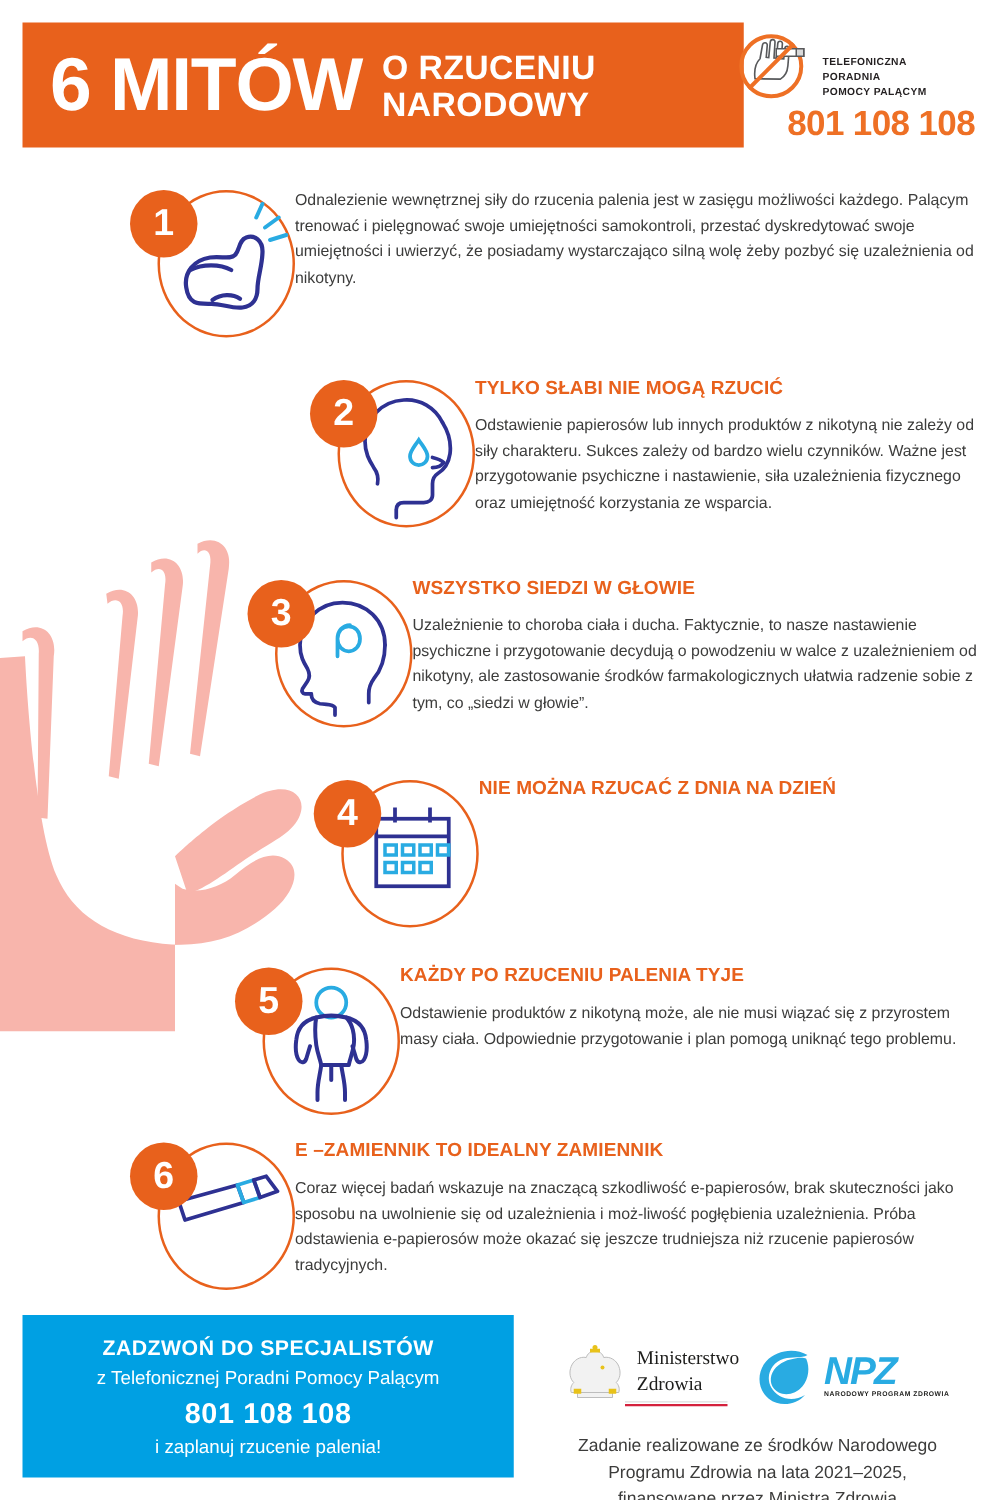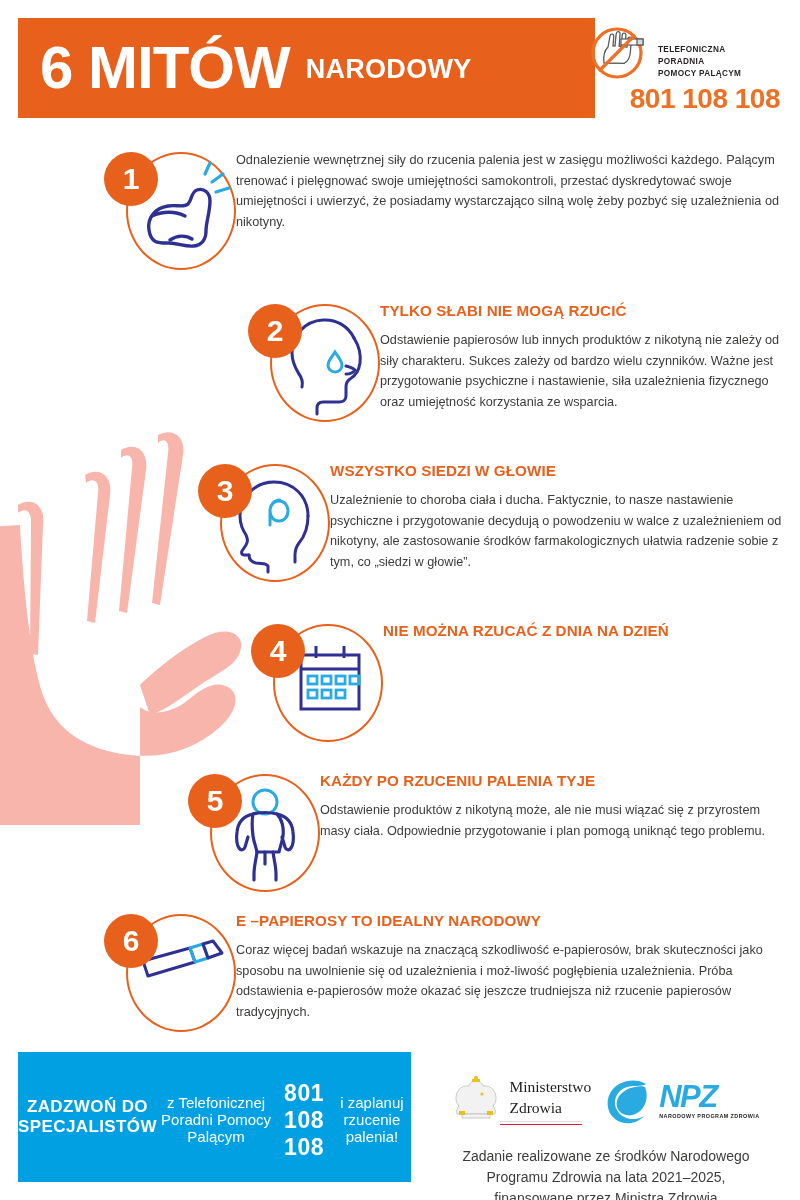--- a/index.html
+++ b/index.html
@@ -125,21 +125,21 @@
     margin:0;
   }
 
   
   .footer-blue{
     position:absolute;
     left:18px;top:1052px;
     width:393px;height:130px;
     background:#00A0E3;
     z-index:3;
-    display:flex;flex-direction:row;
+    display:flex;flex-direction:column;
     align-items:center;justify-content:center;
     color:#fff;
     text-align:center;
   }
   .f-l1{font-size:17px;font-weight:bold;letter-spacing:0.4px;}
   .f-l2{font-size:15px;margin-top:5px;}
   .f-l3{font-size:23px;font-weight:bold;margin-top:6px;letter-spacing:0.5px;}
   .f-l4{font-size:15px;margin-top:5px;}
 
   .footer-right{
@@ -194,20 +194,21 @@
     <path d="M95,120 C110,111 123,122 120,140 L105,268 L97,266 L108,138 C110,126 103,122 96,128 Z"></path>
     <path d="M28,150 C43,141 56,152 53,170 L48,300 L40,299 L41,168 C42,156 35,152 28,158 Z"></path>
     <path d="M30,170 C30,170 36,300 55,345 C68,376 96,395 140,400 C175,404 205,394 230,372 C245,359 252,340 238,332 C226,325 212,333 198,345 C186,355 170,360 156,356 L150,352 L150,470 L0,470 L0,172 Z"></path>
     <path d="M150,330 C150,330 180,300 215,282 C240,269 256,281 250,297 C245,311 228,318 210,330 C192,342 175,356 160,360 Z"></path>
   </g>
 </svg>
 
 <div class="header">
   <div class="hdr-big">6 MITÓW</div>
   <div class="hdr-small">
+    <div>O RZUCENIU</div>
     <div>NARODOWY</div>
   </div>
 </div>
 
 <div class="toplogo">
   <div class="toplogo-row">
     <svg width="62" height="54" viewBox="0 0 62 54" aria-hidden="true">
       <circle cx="27" cy="27" r="24" fill="none" stroke="#EE7025" stroke-width="3.2"></circle>
       <g fill="#ffffff" stroke="#58595b" stroke-width="1.3">
         <path d="M14,37 c-1,-8 1,-13 4,-16 l2,-11 c0.4,-2.6 4,-2.4 3.8,0.3 l-0.8,9.5 l2,0.2 l1.2,-12.4 c0.3,-2.7 4,-2.5 3.8,0.2 l-0.8,12.6 l2,0.1 l1,-11.6 c0.2,-2.6 3.9,-2.4 3.7,0.2 l-0.8,11.9 l1.9,0.1 l0.8,-8.2 c0.3,-2.5 3.8,-2.3 3.6,0.3 l-1.1,13.5 c-0.4,5 -2.6,8.6 -6,10.6 z"></path>
@@ -346,21 +347,21 @@
       <g fill="none" stroke="#29ABE2" stroke-width="3" stroke-linejoin="round">
         <path d="M64,34 l13,-4 l5,14 l-13,4 z"></path>
       </g>
       <g fill="none" stroke="#2E3192" stroke-width="3" stroke-linejoin="round">
         <path d="M77,30 l10,-3 l9,12 l-14,5 z"></path>
       </g>
     </svg>
     <div class="num-bubble">6</div>
   </div>
   <div class="myth-text" style="width:548px;">
-    <h3 class="myth-title">E –PAPIEROSY TO IDEALNY NARODOWY</h3>
+    <h3 class="myth-title">E –ZAMIENNIK TO IDEALNY ZAMIENNIK</h3>
     <p class="myth-body">Coraz więcej badań wskazuje na znaczącą szkodliwość e-papierosów, brak skuteczności jako sposobu na uwolnienie się od uzależnienia i moż-liwość pogłębienia uzależnienia. Próba odstawienia e-papierosów może okazać się jeszcze trudniejsza niż rzucenie papierosów tradycyjnych.</p>
   </div>
 </div>
 
 <div class="footer-blue">
   <div class="f-l1">ZADZWOŃ DO SPECJALISTÓW</div>
   <div class="f-l2">z Telefonicznej Poradni Pomocy Palącym</div>
   <div class="f-l3">801 108 108</div>
   <div class="f-l4">i zaplanuj rzucenie palenia!</div>
 </div>

